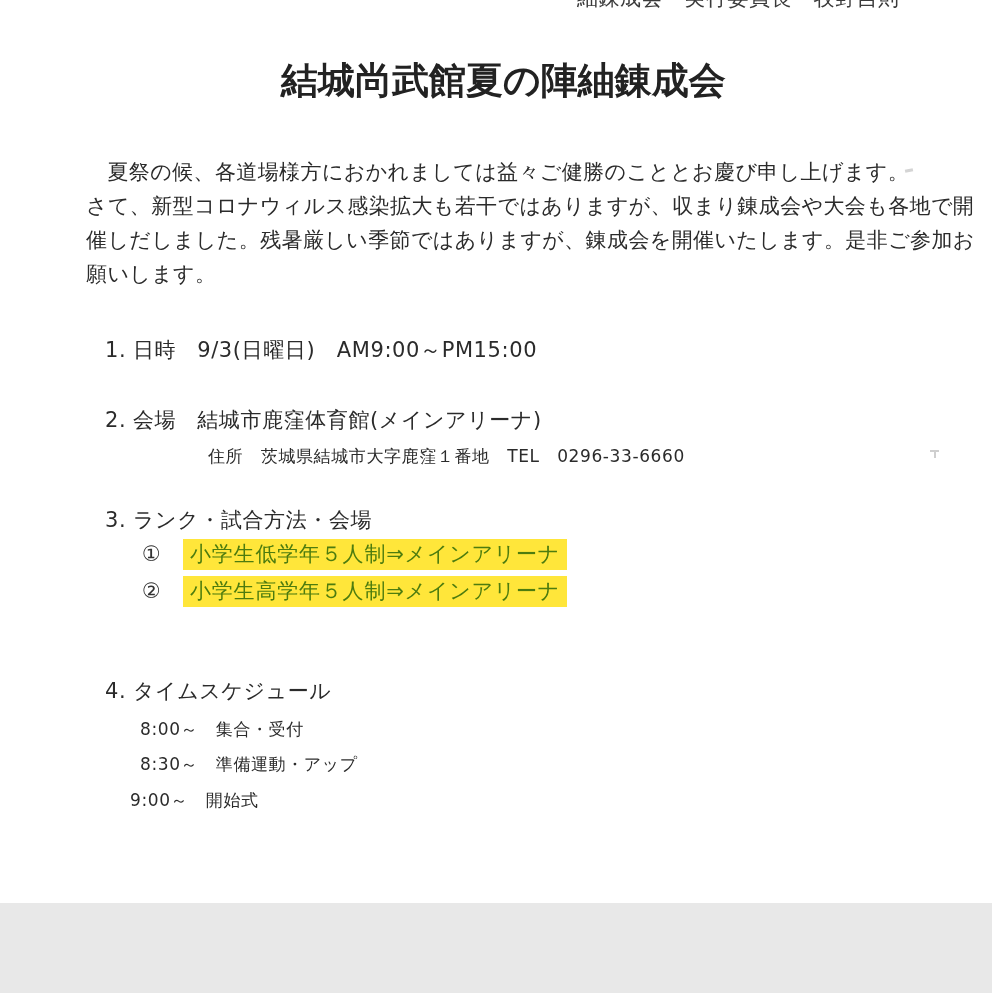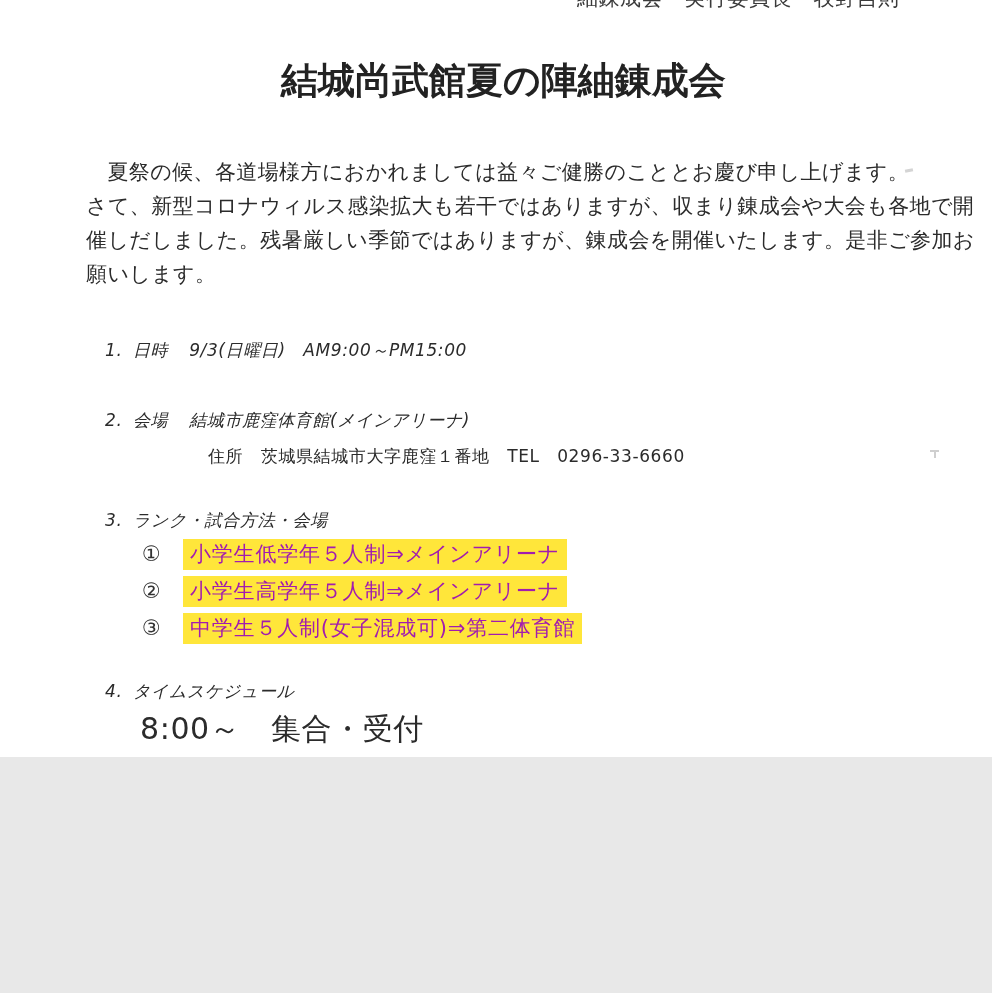--- a/index.html
+++ b/index.html
@@ -1,18 +1,18 @@
 <!DOCTYPE html>
 <html><head>
 <meta charset="utf-8">
 <style>
   html,body{margin:0;padding:0;background:#e8e8e8;}
   .page{
     position:relative;
-    width:992px;height:757px;
+    width:992px;height:903px;
     margin:0 auto;
     background:#ffffff;
     overflow:hidden;
     font-family:"DejaVu Sans","Liberation Sans",sans-serif;
     color:#2b2b2b;
     -webkit-font-smoothing:antialiased;
   }
   .abs{position:absolute;white-space:nowrap;}
 
   .header-note{
@@ -25,46 +25,45 @@
     font-size:37px;line-height:46px;
     font-weight:700;letter-spacing:0px;color:#222;
   }
   .intro-line{
     left:86px;
     font-size:21px;line-height:28px;
     letter-spacing:0.4px;
   }
   .item{
     left:105px;
-    font-size:17px;line-height:28px;
+    font-size:21px;line-height:28px;
     letter-spacing:0.6px;
-    font-style:italic;
   }
   .item .no{display:inline-block;width:28px;}
   .item .lbl{display:inline-block;}
   .item .val{margin-left:21px;}
   .address{
     left:208px;
     font-size:17px;line-height:28px;
     letter-spacing:0.6px;
   }
   .rank-row{
     left:142px;
     font-size:21px;line-height:27px;
     letter-spacing:0.8px;
   }
   .rank-row .num{color:#333;display:inline-block;width:27px;}
   .rank-row .hl{
     margin-left:14px;
     background:#ffe63a;
-    color:#a21caf;
+    color:#4d7c0f;
     padding:3px 7px 4px 7px;
   }
   .sched-row{
-    font-size:30px;line-height:28px;
+    font-size:17px;line-height:28px;
     letter-spacing:0.6px;
   }
   .speck{position:absolute;background:#d4d4d4;}
   .speck-t{position:absolute;width:9px;height:7px;
     border-top:2px solid #cfcfcf;}
   .speck-t::after{content:"";position:absolute;left:4px;top:0;
     width:1.5px;height:6px;background:#cfcfcf;}
 </style>
 </head>
 <body>
@@ -93,26 +92,24 @@
 
   <div class="abs item" style="top:506px">
     <span class="no">3.</span><span class="lbl">ランク・試合方法・会場</span>
   </div>
   <div class="abs rank-row" style="top:541px">
     <span class="num">①</span><span class="hl">小学生低学年５人制⇒メインアリーナ</span>
   </div>
   <div class="abs rank-row" style="top:578px">
     <span class="num">②</span><span class="hl">小学生高学年５人制⇒メインアリーナ</span>
   </div>
-  <div class="abs rank-row" style="top:615px">
-    <span class="num">③</span><span class="hl">中学生５人制(女子混成可)⇒第二体育館</span>
-  </div>
 
   <div class="abs item" style="top:677px">
     <span class="no">4.</span><span class="lbl">タイムスケジュール</span>
   </div>
   <div class="abs sched-row" style="top:715px;left:140px">8:00～　集合・受付</div>
+  <div class="abs sched-row" style="top:750px;left:140px">8:30～　準備運動・アップ</div>
   <div class="abs sched-row" style="top:786px;left:130px">9:00～　開始式</div>
 
   <div class="speck" style="left:905px;top:169px;width:8px;height:3px;transform:rotate(-12deg)"></div>
   <div class="speck-t" style="left:930px;top:450px"></div>
 
 </div>
 
 </body></html>

